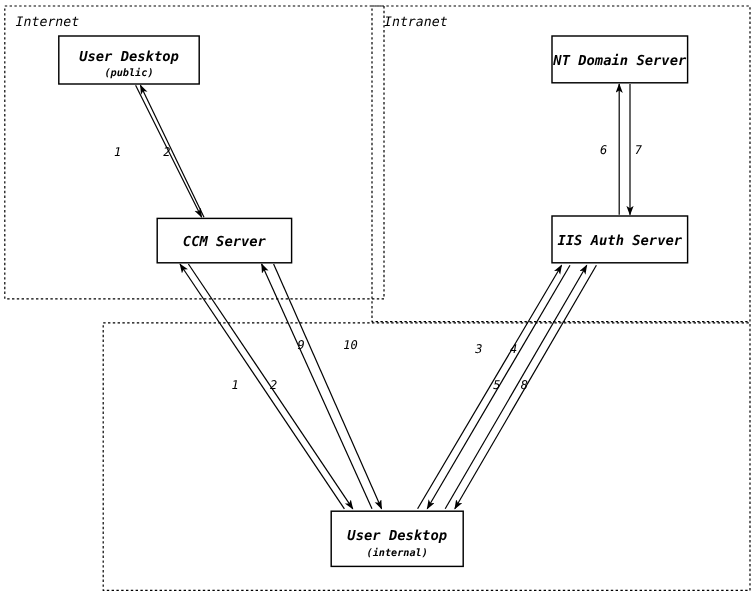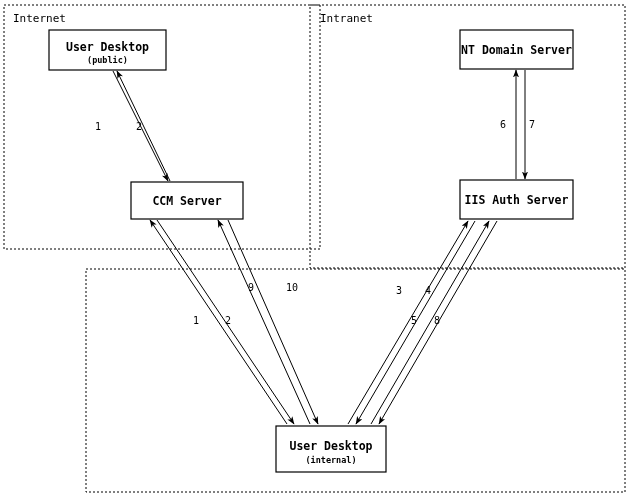--- a/index.html
+++ b/index.html
@@ -9,20 +9,21 @@
   }
   body {
     font-family: "DejaVu Sans Mono", "Liberation Mono", monospace;
   }
   #diagram-root {
     position: relative;
     width: 627px;
     height: 497px;
     background: #ffffff;
     overflow: hidden;
+    font-style: italic;
   }
   svg#diagram-svg {
     position: absolute;
     left: 0;
     top: 0;
     width: 627px;
     height: 497px;
   }
   .zone-label {
     font-family: "DejaVu Sans Mono", "Liberation Mono", monospace;

